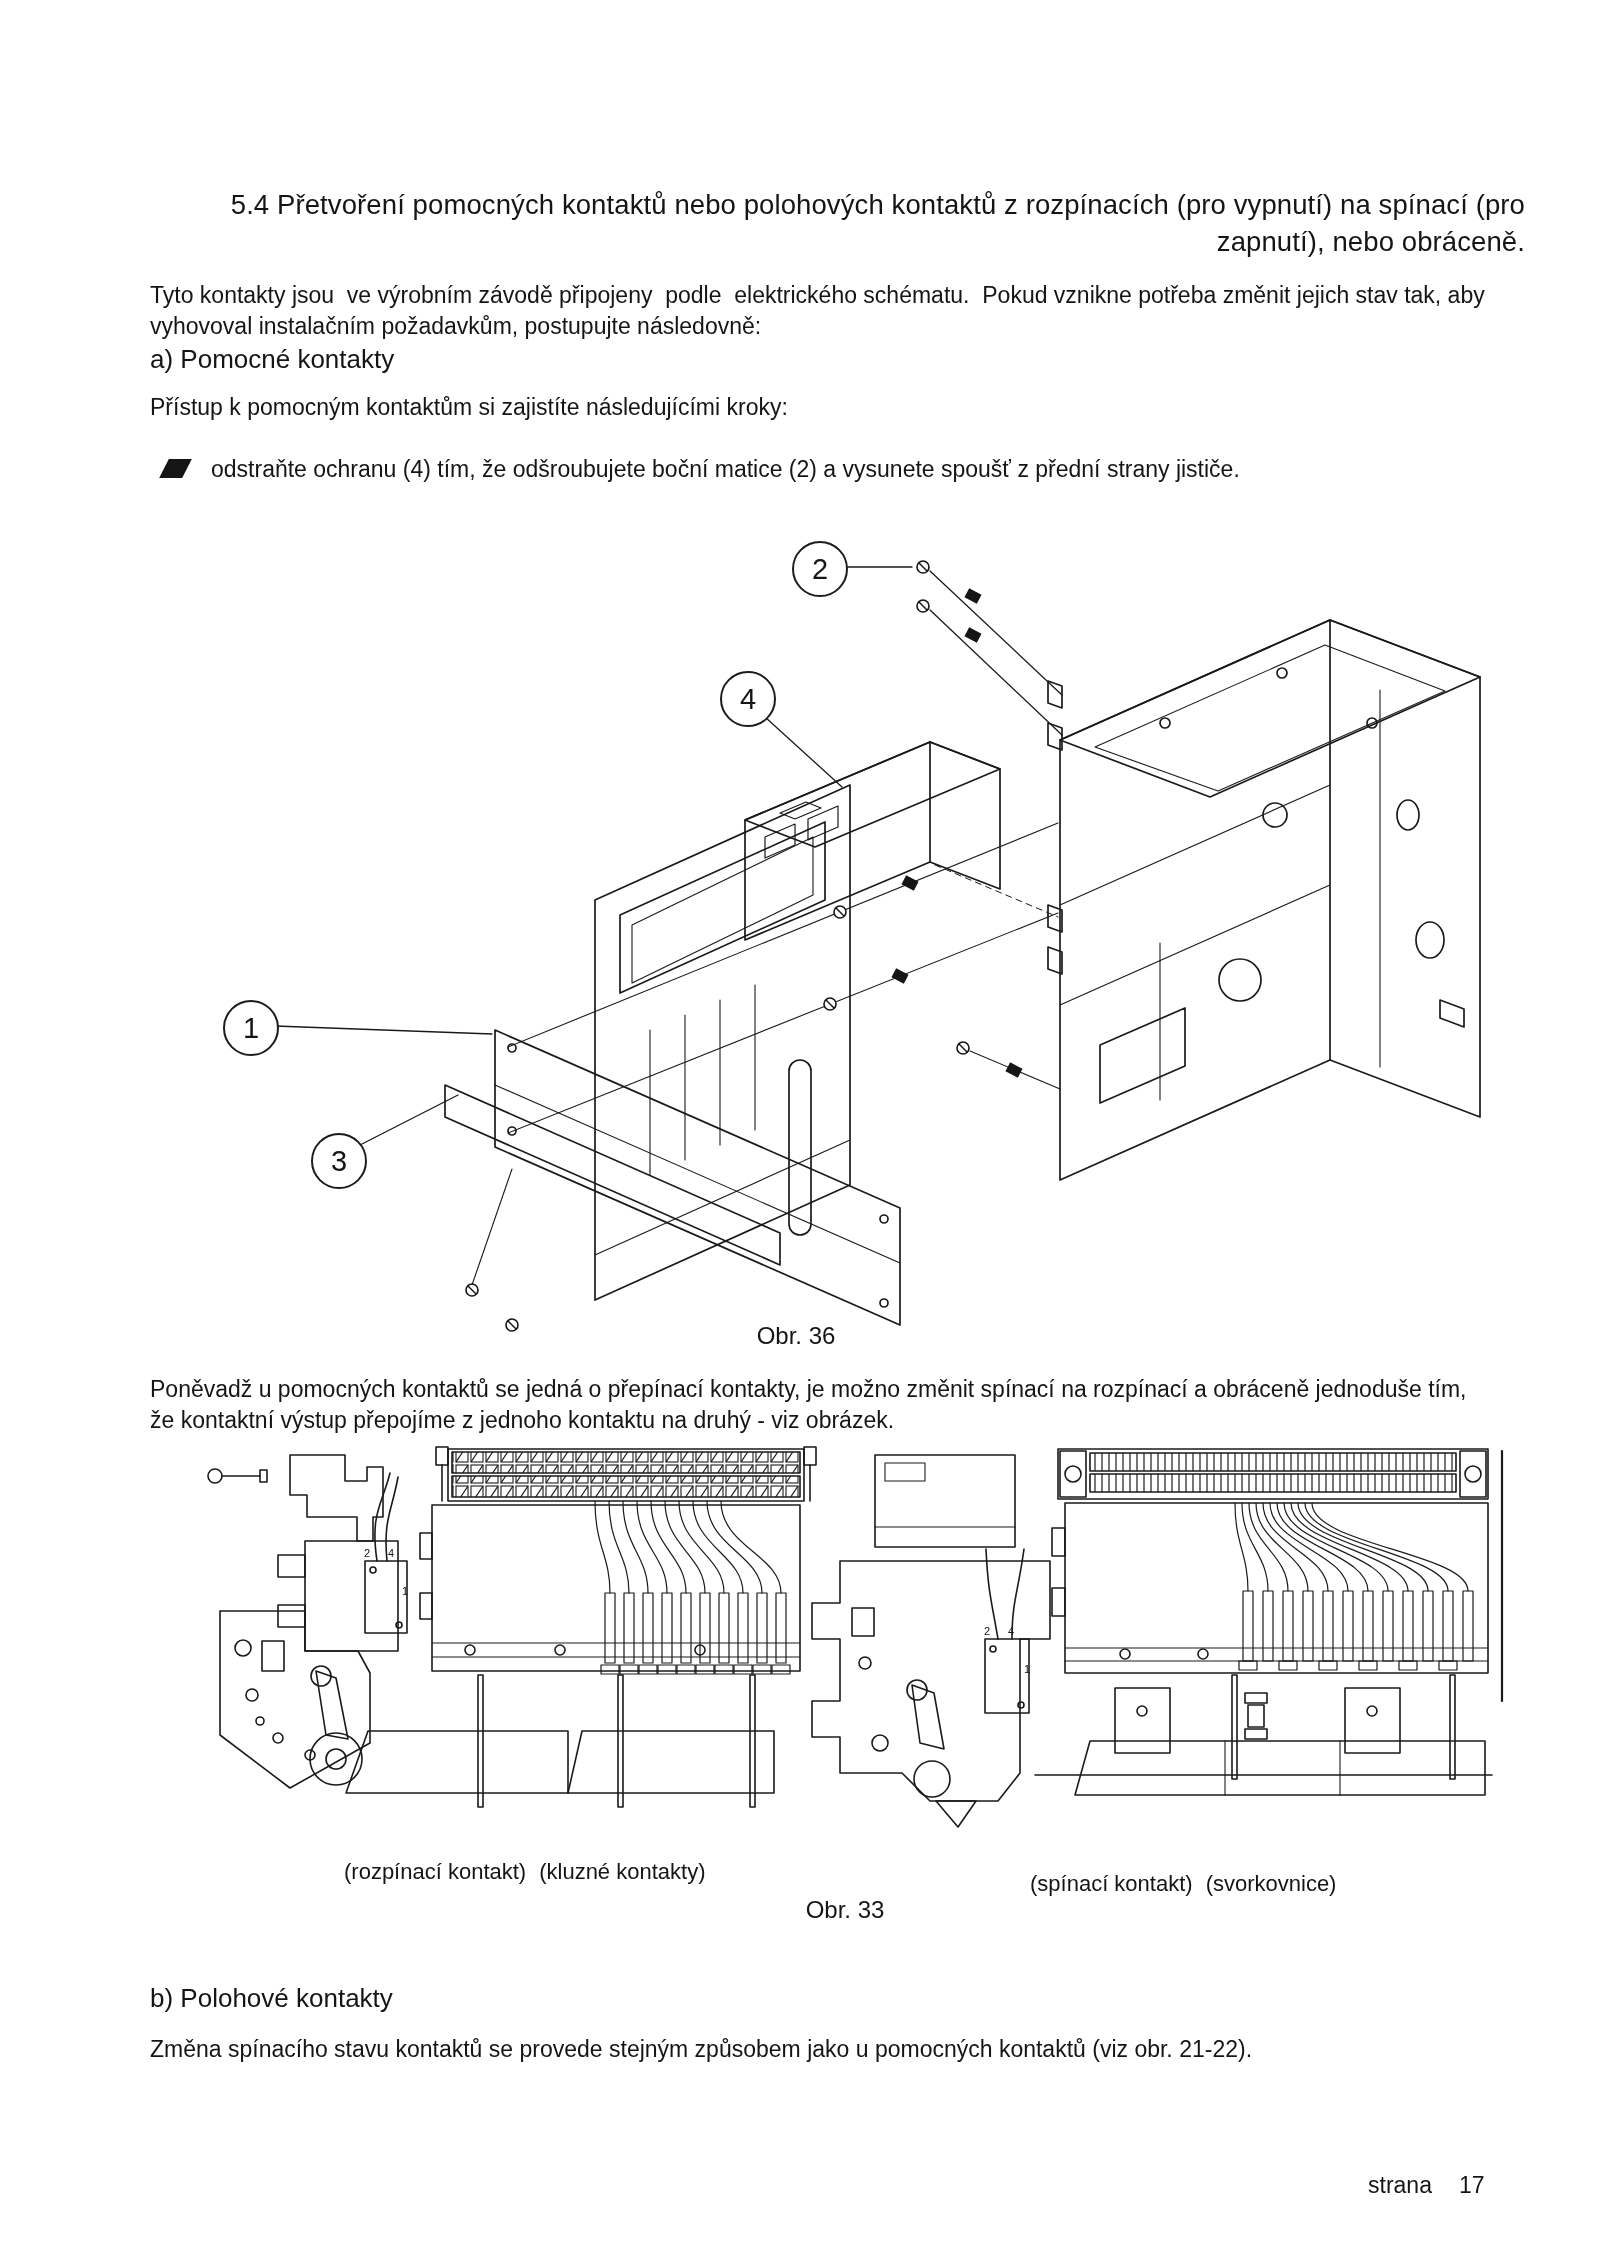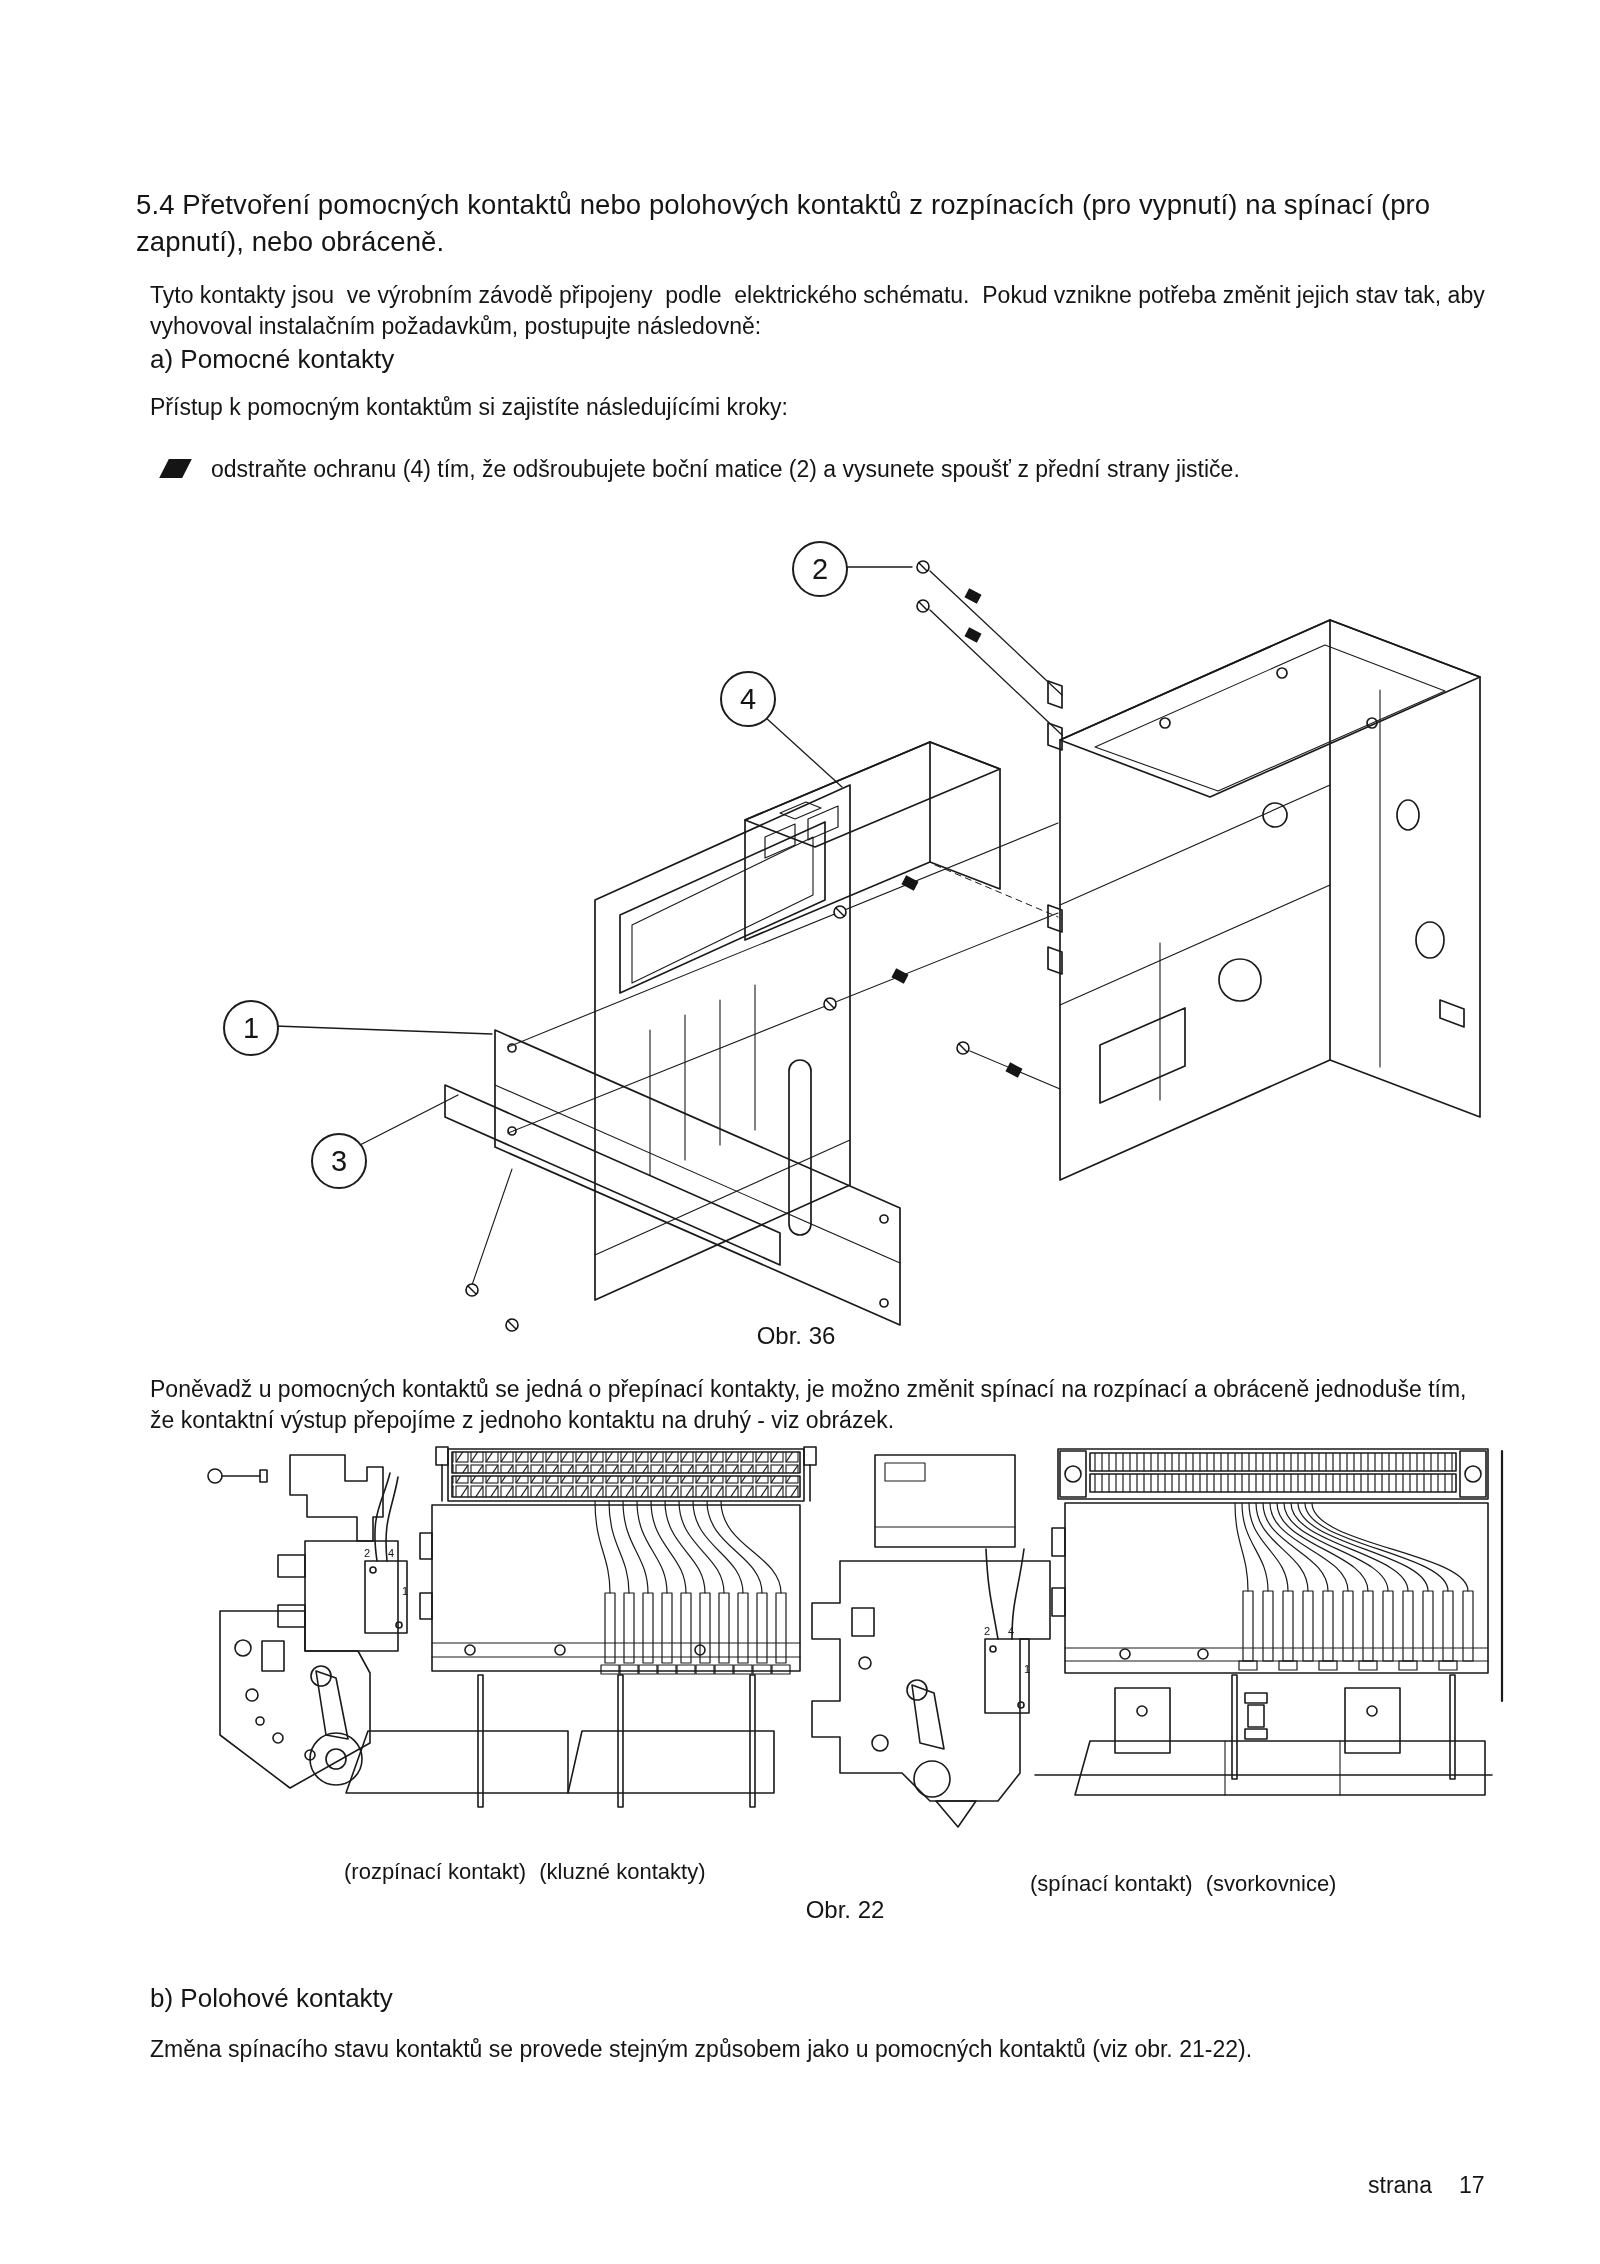--- a/index.html
+++ b/index.html
@@ -2,21 +2,21 @@
 <html><head>
 <meta charset="utf-8">
 <style>
   html,body{margin:0;padding:0;background:#9a9a9a;}
   .page{
     position:relative;width:1600px;height:2264px;background:#ffffff;
     font-family:"Liberation Sans",sans-serif;color:#151515;overflow:hidden;
     margin:0 auto;
   }
   .abs{position:absolute;}
-  .heading{left:136px;top:186px;width:1358px;font-size:27.5px;line-height:37px;letter-spacing:0.1px;}
+  .heading{left:167px;top:186px;width:1358px;font-size:27.5px;line-height:37px;letter-spacing:0.1px;text-align:right;}
   .intro{left:150px;top:268px;width:1345px;font-size:23px;line-height:31px;margin-top:12px;}
   .sec-title{left:150px;top:344px;font-size:26px;}
   .lead{left:150px;top:394px;font-size:23px;}
   .step{left:158px;display:flex;align-items:flex-start;font-size:23px;line-height:28px;}
   .step .glyph{width:23px;height:19px;background:#151515;transform:skewX(-27deg);margin:4px 24px 0 6px;flex:none;}
   .step1{top:424px;}
   .step2{top:455px;}
   .caption{font-size:24px;transform:translateX(-50%);}
   .cap21{left:796px;top:1322px;}
   .cap22{left:845px;top:1896px;}
@@ -348,21 +348,21 @@
 
   <div class="abs fig22-labels lblrow-left">
     <span>(rozpínací kontakt)</span>
     <span>(kluzné kontakty)</span>
   </div>
   <div class="abs fig22-labels lblrow-right">
     <span>(spínací kontakt)</span>
     <span>(svorkovnice)</span>
   </div>
 
-  <div class="abs caption cap22">Obr. 22</div>
+  <div class="abs caption cap22">Obr. 33</div>
 
   <div class="abs sec-b">b) Polohové kontakty</div>
   <div class="abs para3">Změna spínacího stavu kontaktů se provede stejným způsobem jako u pomocných kontaktů (viz obr. 21-22).</div>
 
   <div class="abs footer">
     <span>strana</span>
     <span>17</span>
   </div>
 
 </div>

